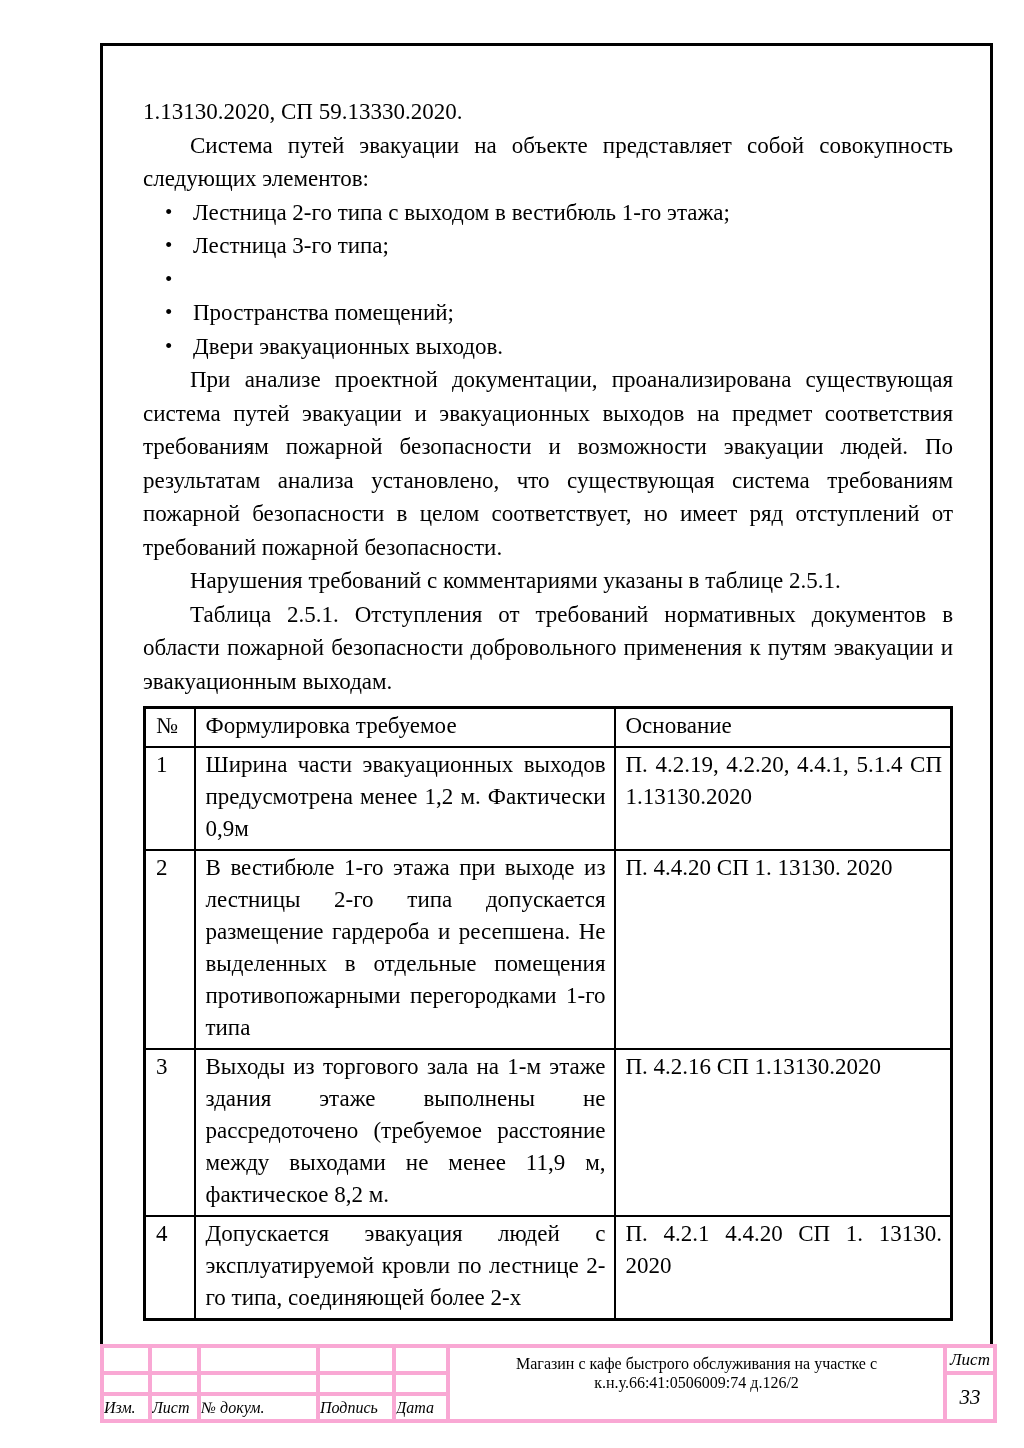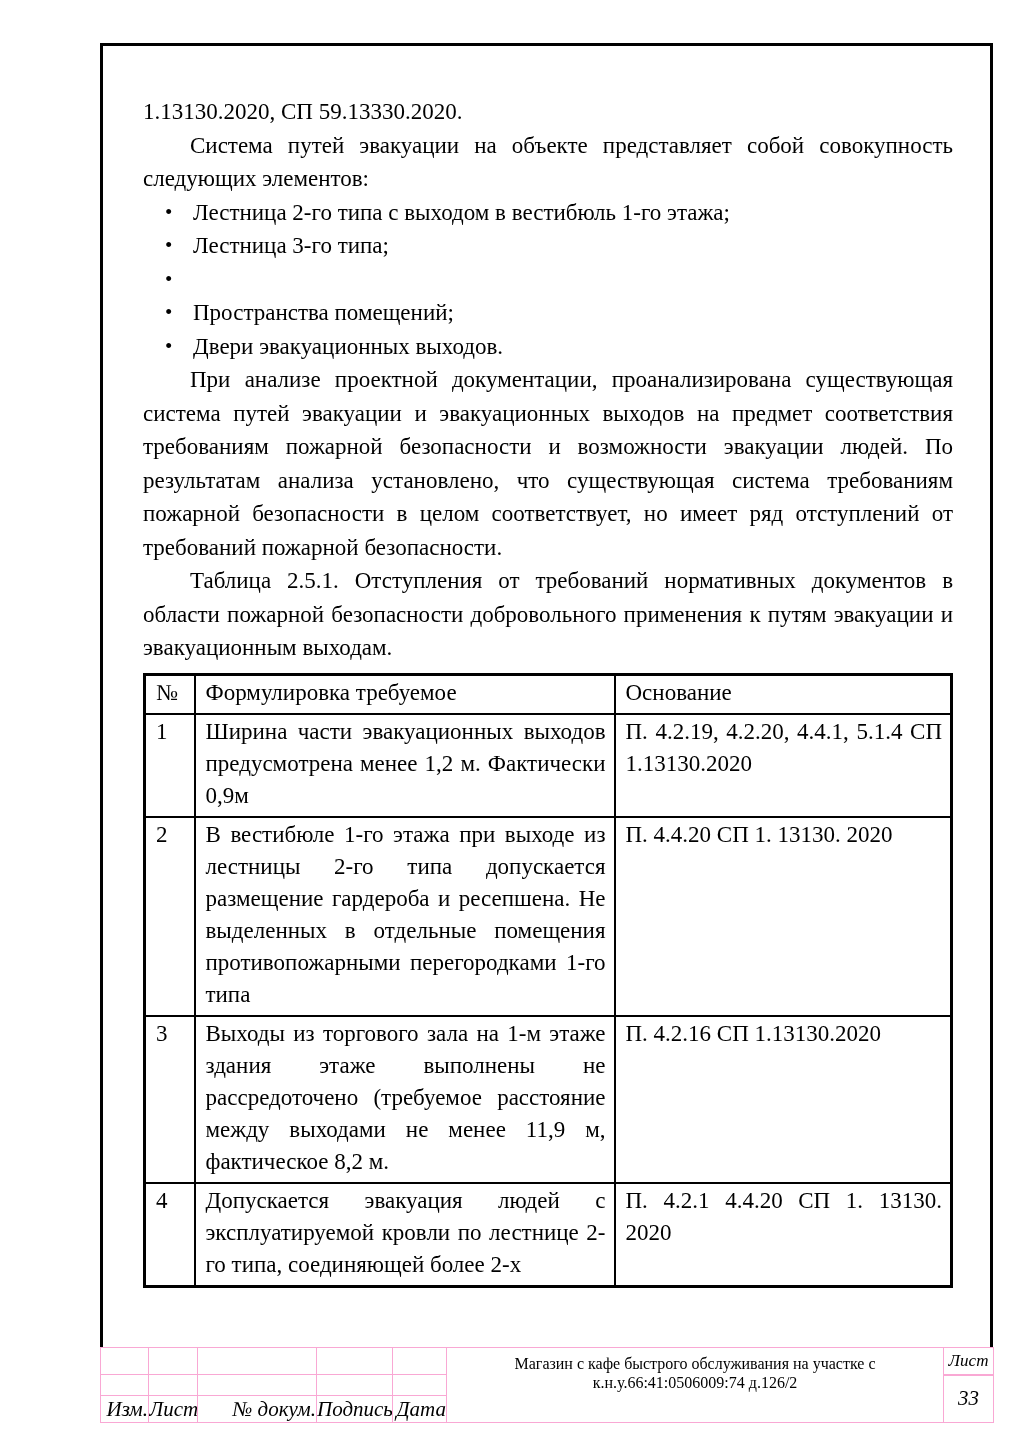--- a/index.html
+++ b/index.html
@@ -84,29 +84,29 @@
   table.stamp {
     position: absolute;
     left: -3px;
     right: -3px;
     bottom: -3px;
     width: 893px;
     border-collapse: collapse;
     table-layout: fixed;
   }
   table.stamp td {
-    border: 1px solid #f9a8d4;
+    border: 4px solid #f9a8d4;
     padding: 0;
     overflow: hidden;
     background: #ffffff;
   }
   table.stamp td.label-cell {
     font-style: italic;
-    font-size: 21px;
-    text-align: right;
+    font-size: 16px;
+    text-align: left;
     vertical-align: middle;
   }
   table.stamp td.title-cell {
     vertical-align: top;
     text-align: center;
     font-size: 16px;
     line-height: 19px;
     padding: 6px 4px 0 4px;
   }
   table.stamp td.sheet-label-cell {
@@ -150,20 +150,21 @@
         <span>Пространства помещений;</span>
       </div>
       <div class="bullet-item">
         <span class="bullet-glyph">•</span>
         <span>Двери эвакуационных выходов.</span>
       </div>
     </div>
 
     <p class="para indent">При анализе проектной документации, проанализирована существующая система путей эвакуации и эвакуационных выходов на предмет соответствия требованиям пожарной безопасности и возможности эвакуации людей. По результатам анализа установлено, что существующая система требованиям пожарной безопасности в целом соответствует, но имеет ряд отступлений от требований пожарной безопасности.</p>
 
+    <p class="para indent">Нарушения требований с комментариями указаны в таблице 2.5.1.</p>
 
     <p class="para indent">Таблица 2.5.1. Отступления от требований нормативных документов в области пожарной безопасности добровольного применения к путям эвакуации и эвакуационным выходам.</p>
 
     <table class="vtable">
       <colgroup>
         <col style="width:50px">
         <col style="width:420px">
         <col style="width:337px">
       </colgroup>
       <tbody>

